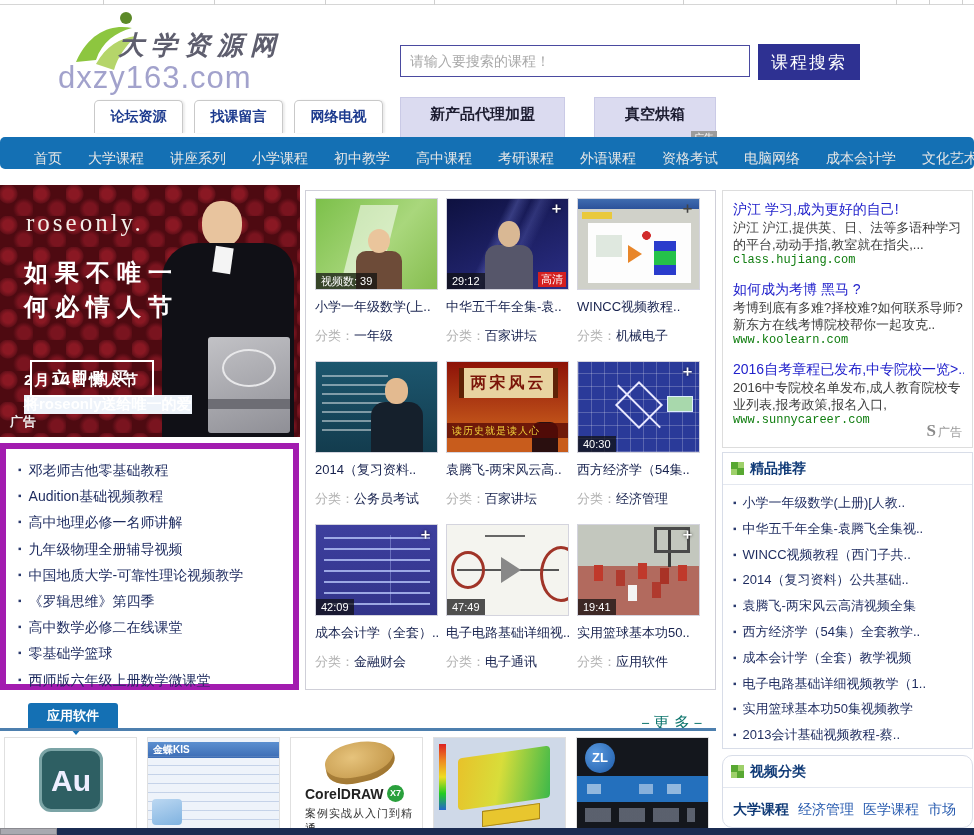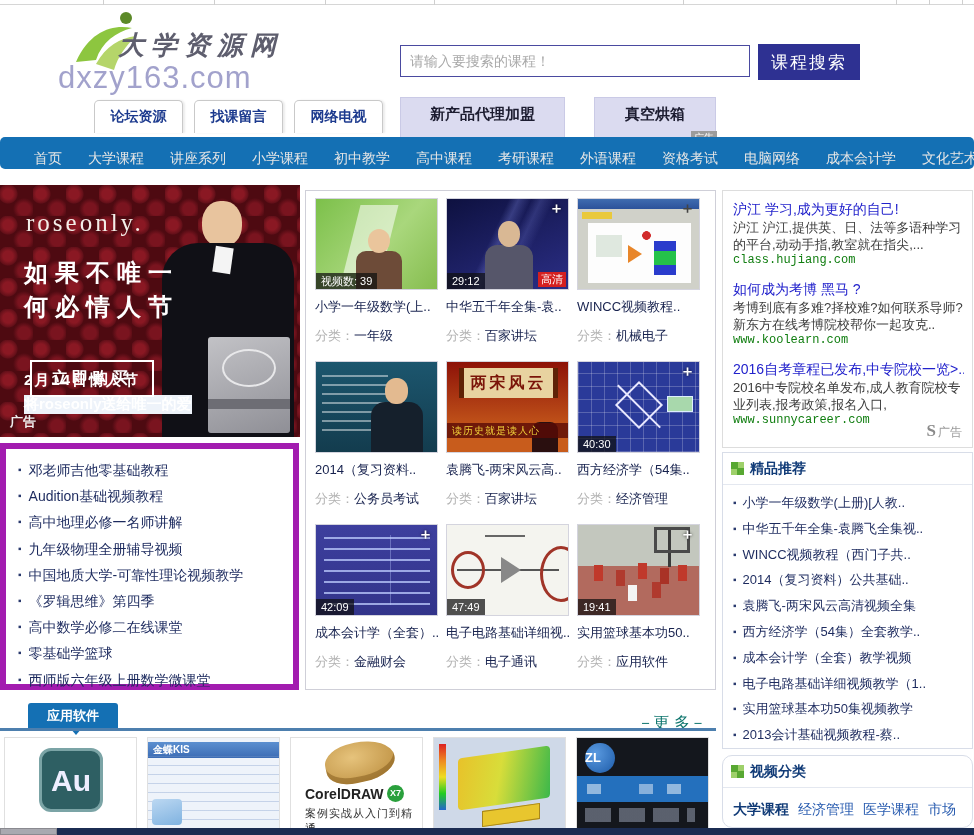--- a/index.html
+++ b/index.html
@@ -155,21 +155,21 @@
   .s2 .body::before { content:""; position:absolute; left:4px; bottom:4px; width:30px; height:26px; background:linear-gradient(160deg,#bcd8f2,#7fb2e0); border-radius:4px; }
   .s3 .shell { position:absolute; left:34px; top:4px; width:70px; height:40px; background:radial-gradient(ellipse at 40% 35%,#e6c37c,#b98a3a); border-radius:50% 60% 55% 45%; transform:rotate(-12deg); box-shadow:inset 0 -6px 0 rgba(120,80,20,.45); }
   .s3 .cname { position:absolute; left:14px; top:48px; font-size:14px; font-weight:bold; color:#222; }
   .s3 .x7 { position:absolute; left:96px; top:47px; width:17px; height:17px; background:#2aa03c; color:#fff; border-radius:50%; font-size:9px; font-weight:bold; text-align:center; line-height:17px; }
   .s3 .ccap { position:absolute; left:14px; top:68px; font-size:11px; color:#333; letter-spacing:1px; }
   .s4 { background:#cfd9e8; }
   .s4 .leg { position:absolute; left:5px; top:6px; width:7px; height:66px; background:linear-gradient(#d22,#e82,#ed2,#2c2,#26c); }
   .s4 .flow { position:absolute; left:24px; top:14px; width:92px; height:52px; background:linear-gradient(100deg,#e8c22a,#d8dd3a 45%,#3cb84a); transform:skewY(-8deg); border-radius:4px; }
   .s4 .flow::after { content:""; position:absolute; left:24px; bottom:-20px; width:56px; height:14px; background:#e8c62e; border:1px solid #a8861a; }
   .s5 { background:#14171d; }
-  .s5 .zl { position:absolute; left:8px; top:5px; width:30px; height:30px; background:radial-gradient(circle at 35% 35%,#5a9ae0,#1d5ba8); border-radius:50%; color:#fff; font-size:13px; font-weight:bold; text-align:left; line-height:30px; }
+  .s5 .zl { position:absolute; left:8px; top:5px; width:30px; height:30px; background:radial-gradient(circle at 35% 35%,#5a9ae0,#1d5ba8); border-radius:50%; color:#fff; font-size:13px; font-weight:bold; text-align:center; line-height:30px; }
   .s5 .band { position:absolute; left:0; top:38px; width:100%; height:26px; background:#2470bd; background-image:linear-gradient(90deg,rgba(255,255,255,.5) 0 14px,rgba(0,0,0,0) 14px 52px,rgba(255,255,255,.45) 52px 66px,rgba(0,0,0,0) 66px); background-size:80px 10px; background-position:10px 8px; background-repeat:repeat-x; }
   .s5 .txt { position:absolute; left:8px; top:70px; width:110px; height:14px; background-image:repeating-linear-gradient(90deg,rgba(160,170,190,.5) 0 26px,rgba(0,0,0,0) 26px 34px); background-size:100% 3px; background-repeat:repeat-y; }
 
   .botbar-g { position:absolute; left:0; top:828px; width:57px; height:7px; background:#a9a9b0; border:1px solid #8a8a90; }
   .botbar-b { position:absolute; left:57px; top:828px; width:917px; height:7px; background:#1b2c52; }
 </style>
 </head>
 <body>
 
 <div class="page">

